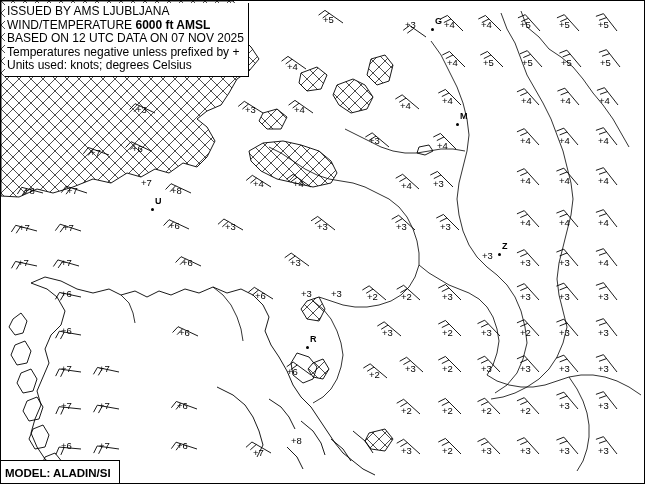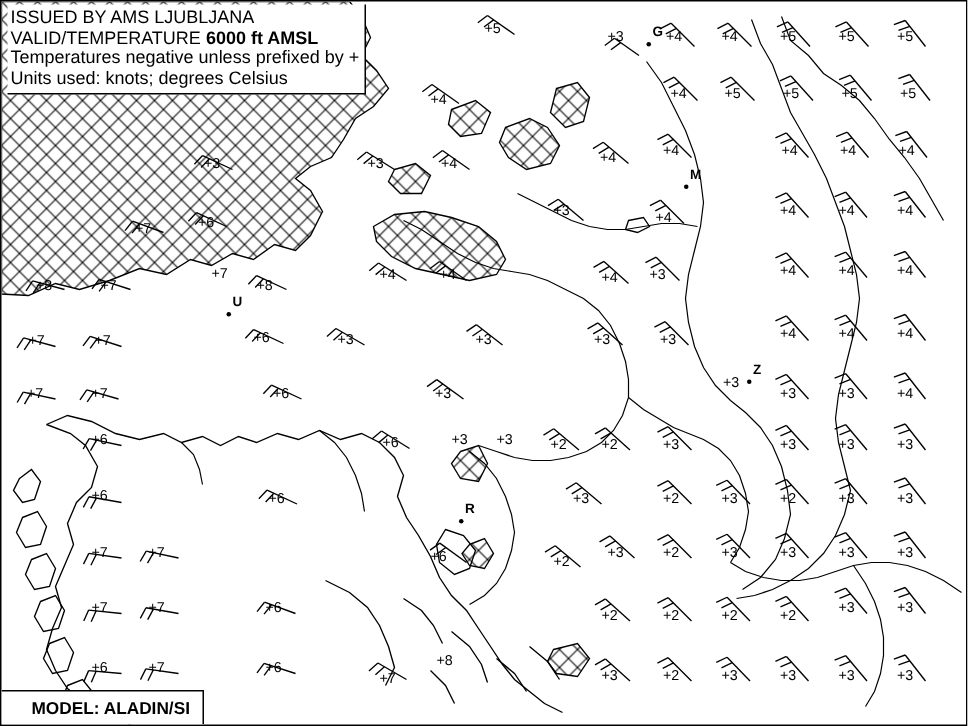--- a/index.html
+++ b/index.html
@@ -5,21 +5,21 @@
   html,body{margin:0;padding:0;background:#fff;}
   #page{position:relative;width:645px;height:484px;background:#fff;
         font-family:"Liberation Sans", sans-serif; overflow:hidden;
         border:1px solid #000; box-sizing:border-box;}
   #mapsvg{position:absolute;left:0;top:0;width:645px;height:484px;}
   .hdr{position:absolute;left:4px;top:2px;z-index:30;background:#fff;
        padding:2px 4px 3px 2px;border:1px solid #000;border-top:none;border-left:none;}
   .hdr div{font-size:12px;line-height:13.5px;color:#000;white-space:nowrap;}
   .hdr .b{font-weight:bold;}
   .footer{position:absolute;left:0;bottom:0;z-index:30;background:#fff;
-          border:1px solid #000;border-left:none;border-bottom:none;padding:2px 8px 2px 20px;}
+          border:1px solid #000;border-left:none;border-bottom:none;padding:2px 8px 2px 4px;}
   .footer span{font-size:11.5px;font-weight:bold;color:#000;}
   .temp{position:absolute;z-index:20;font-size:9.5px;color:#000;white-space:nowrap;}
   .city{position:absolute;z-index:22;font-size:9px;font-weight:bold;color:#000;}
   .dot{position:absolute;z-index:22;width:3px;height:3px;background:#000;border-radius:50%;}
 </style>
 </head>
 <body>
 
 <div id="page">
 
@@ -720,21 +720,22 @@
       <div class="city" style="left: 154px; top: 195px;">U</div>
       <div class="dot" style="left: 150px; top: 207px;"></div>
       <div class="city" style="left: 501px; top: 240px;">Z</div>
       <div class="dot" style="left: 497px; top: 252px;"></div>
       <div class="city" style="left: 309px; top: 333px;">R</div>
       <div class="dot" style="left: 305px; top: 345px;"></div>
     </div>
 
   <div class="hdr">
     <div>ISSUED BY AMS LJUBLJANA</div>
-    <div><span>VALID/TEMPERATURE </span><span class="b">6000 ft AMSL</span></div>
+    <div><span>WIND/TEMPERATURE </span><span class="b">6000 ft AMSL</span></div>
+    <div>BASED ON 12 UTC DATA ON 07 NOV 2025</div>
     <div>Temperatures negative unless prefixed by +</div>
     <div>Units used: knots; degrees Celsius</div>
   </div>
 
   <div class="footer">
     <span>MODEL: ALADIN/SI</span>
   </div>
 </div>
 
 </body></html>

